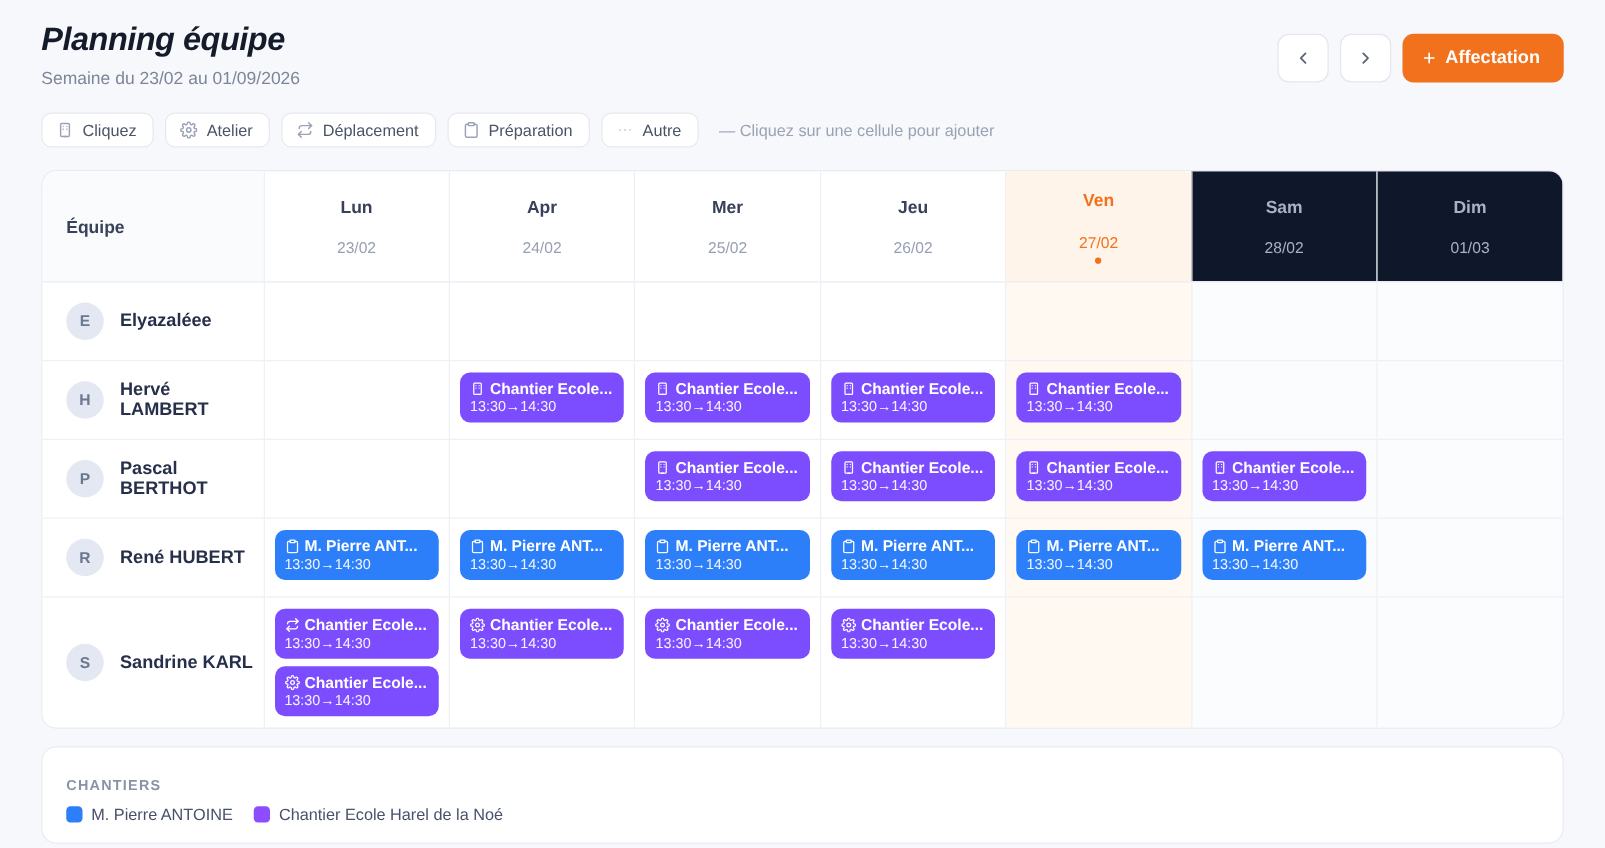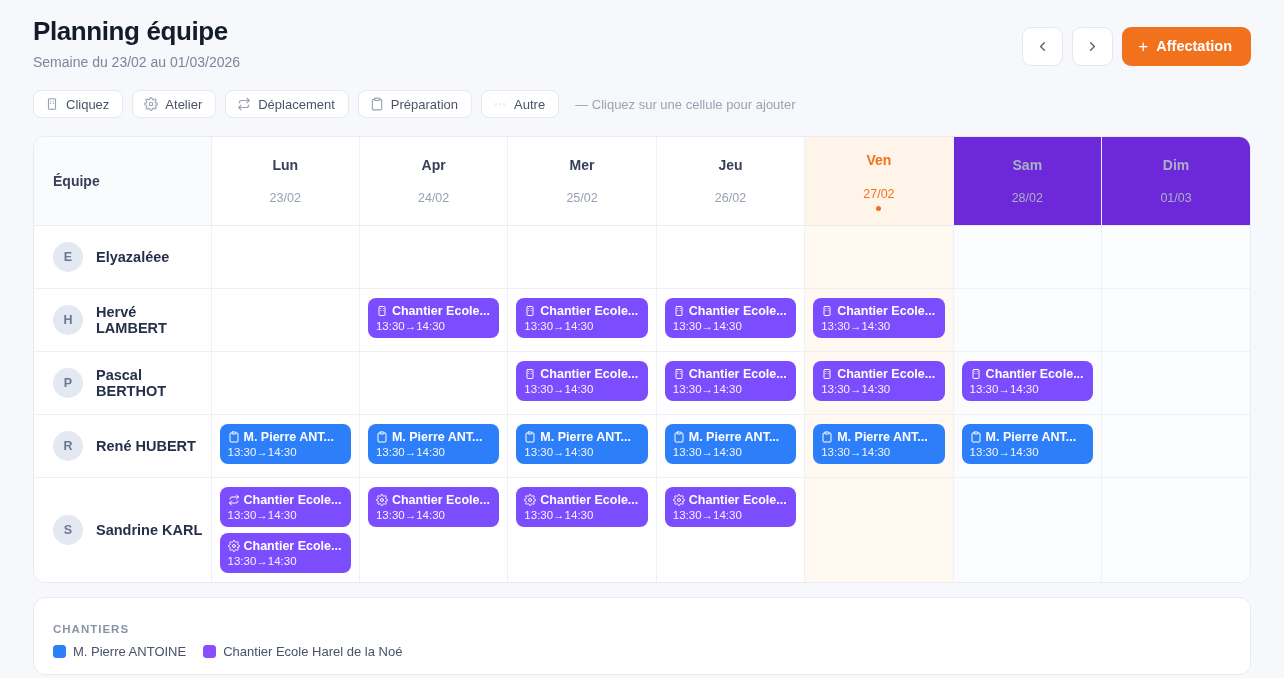--- a/index.html
+++ b/index.html
@@ -9,21 +9,21 @@
     background: #f7f8fb;
     font-family: "Liberation Sans", sans-serif;
     color: #1e2533;
     overflow: hidden;
   }
   .page { width: 1284px; height: 678px; padding: 0 33px; position: relative; }
 
   
   .header { display: flex; align-items: flex-start; justify-content: space-between; padding-top: 14px; }
   .title-block { padding-top: 2px; }
-  .page-title { font-size: 26px; font-weight: 700; letter-spacing: -0.4px; color: #141b2b; line-height: 1.2; }
+  .page-title { font-size: 26px; font-weight: 700; letter-spacing: -0.4px; color: #141b2b; line-height: 1.2; font-style: italic; }
   .page-subtitle { font-size: 14px; color: #7c8599; margin-top: 7px; }
 
   .header-actions { display: flex; align-items: center; gap: 9px; padding-top: 13px; }
   .btn-today {
     background: #ffffff; border: 2px solid #f2813b; color: #1e2533;
     border-radius: 9px; font-size: 14.5px; font-weight: 600;
     padding: 10px 17px; cursor: pointer; line-height: 1;
   }
   .nav-btn {
     width: 41px; height: 39px; background: #ffffff; border: 1px solid #e4e7ee;
@@ -60,21 +60,21 @@
     border-bottom: 1px solid #e8ebf1; border-left: 1px solid #eef0f5;
     padding: 15px 0 14px; vertical-align: middle; font-weight: 400;
   }
   thead th.team-head {
     border-left: none; background: #fafbfd; text-align: left; padding-left: 19px;
     font-size: 14px; font-weight: 600; color: #39415a;
   }
   .dname { font-size: 14px; font-weight: 600; color: #39415a; line-height: 1.25; }
   .ddate { font-size: 12.5px; color: #97a0b2; margin-top: 17px; line-height: 1.2; }
   th.weekend .dname, th.weekend .ddate { color: #aab2c2; }
-  th.weekend { background: #6d28d9; }
+  th.weekend { background: #0f172a; }
   th.today { background: #fff4e9; }
   th.today .dname, th.today .ddate { color: #f2711c; }
   .today-dot { width: 5px; height: 5px; border-radius: 50%; background: #f2711c; margin: 4px auto 0; }
 
   tbody td {
     border-top: 1px solid #eef0f5; border-left: 1px solid #eef0f5;
     vertical-align: top; padding: 9px 8px; height: 63px;
   }
   tbody td.team-cell {
     border-left: none; background: #ffffff; vertical-align: middle;
@@ -120,21 +120,21 @@
   .legend-label { font-size: 13px; color: #49516a; }
 </style>
 </head>
 <body>
 
 <div class="page">
 
   <div class="header">
     <div class="title-block">
       <div class="page-title">Planning équipe</div>
-      <div class="page-subtitle">Semaine du 23/02 au 01/03/2026</div>
+      <div class="page-subtitle">Semaine du 23/02 au 01/09/2026</div>
     </div>
     <div class="header-actions">
       <button class="nav-btn">
         <span>
           <svg width="15" height="15" viewBox="0 0 24 24" fill="none" stroke="#5b6478" stroke-width="2.4" stroke-linecap="round" stroke-linejoin="round">
               <polyline points="15 18 9 12 15 6"></polyline>
             </svg>
         </span>
       </button>
       <button class="nav-btn">

